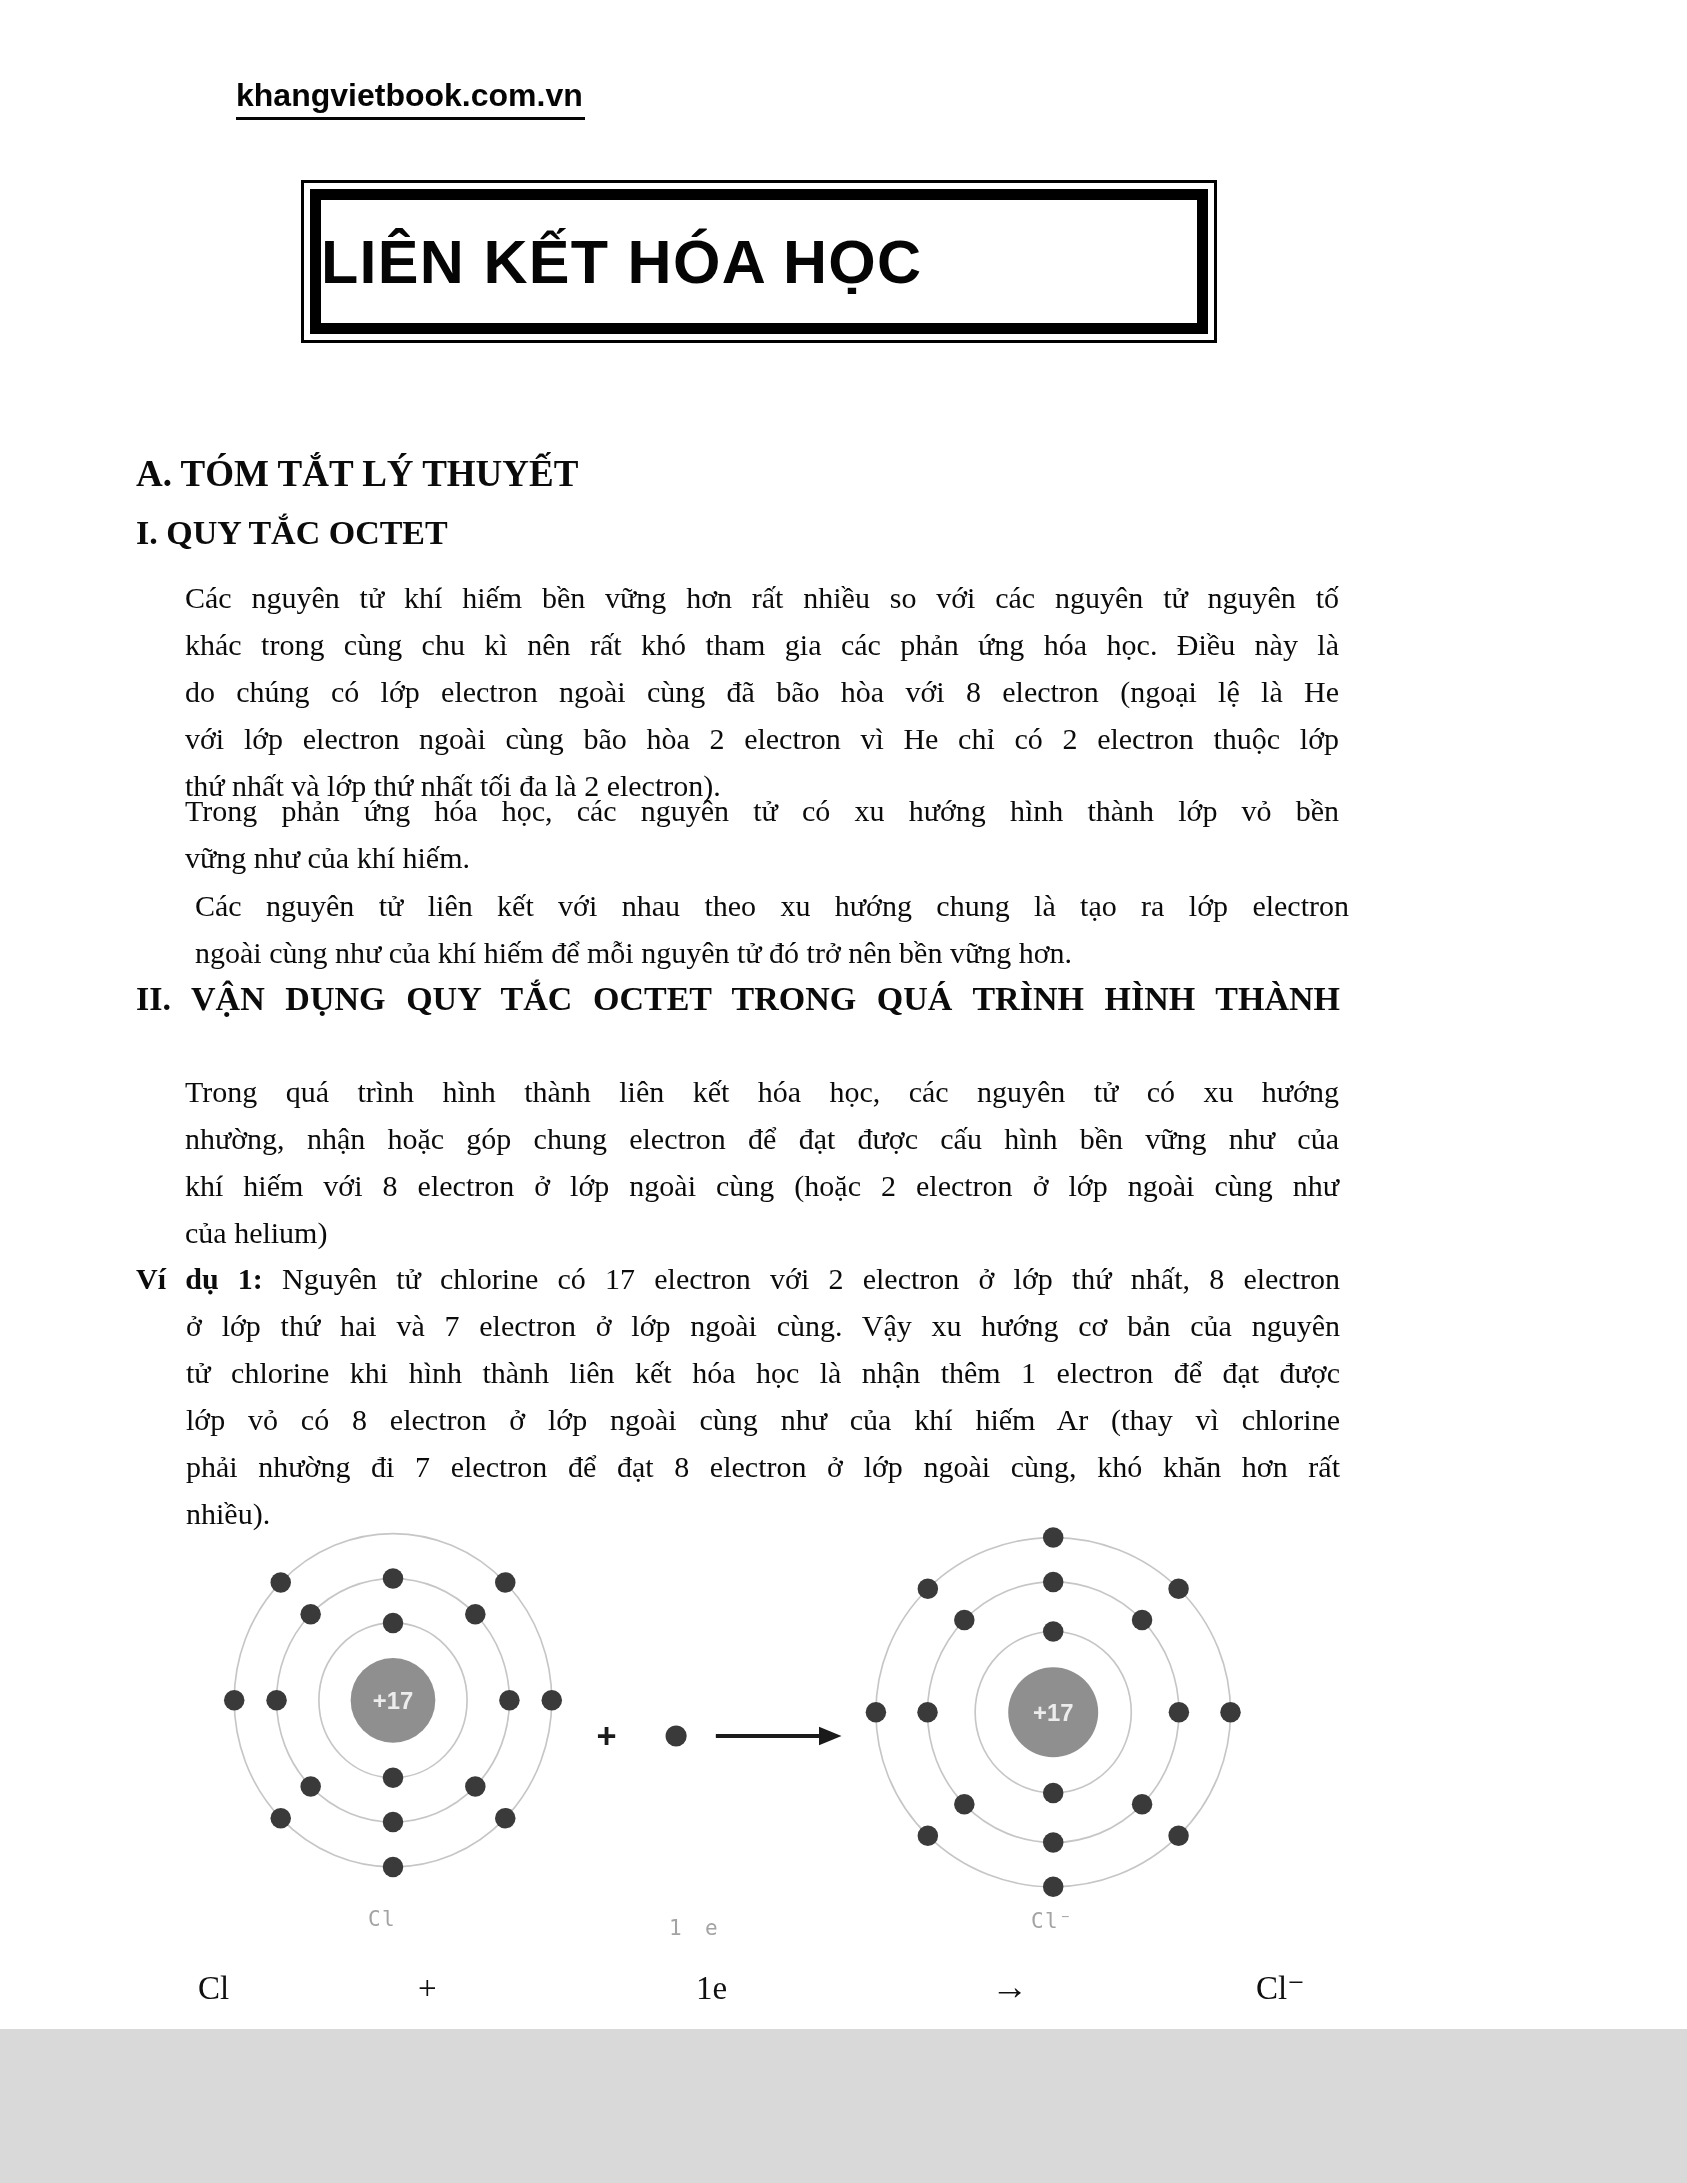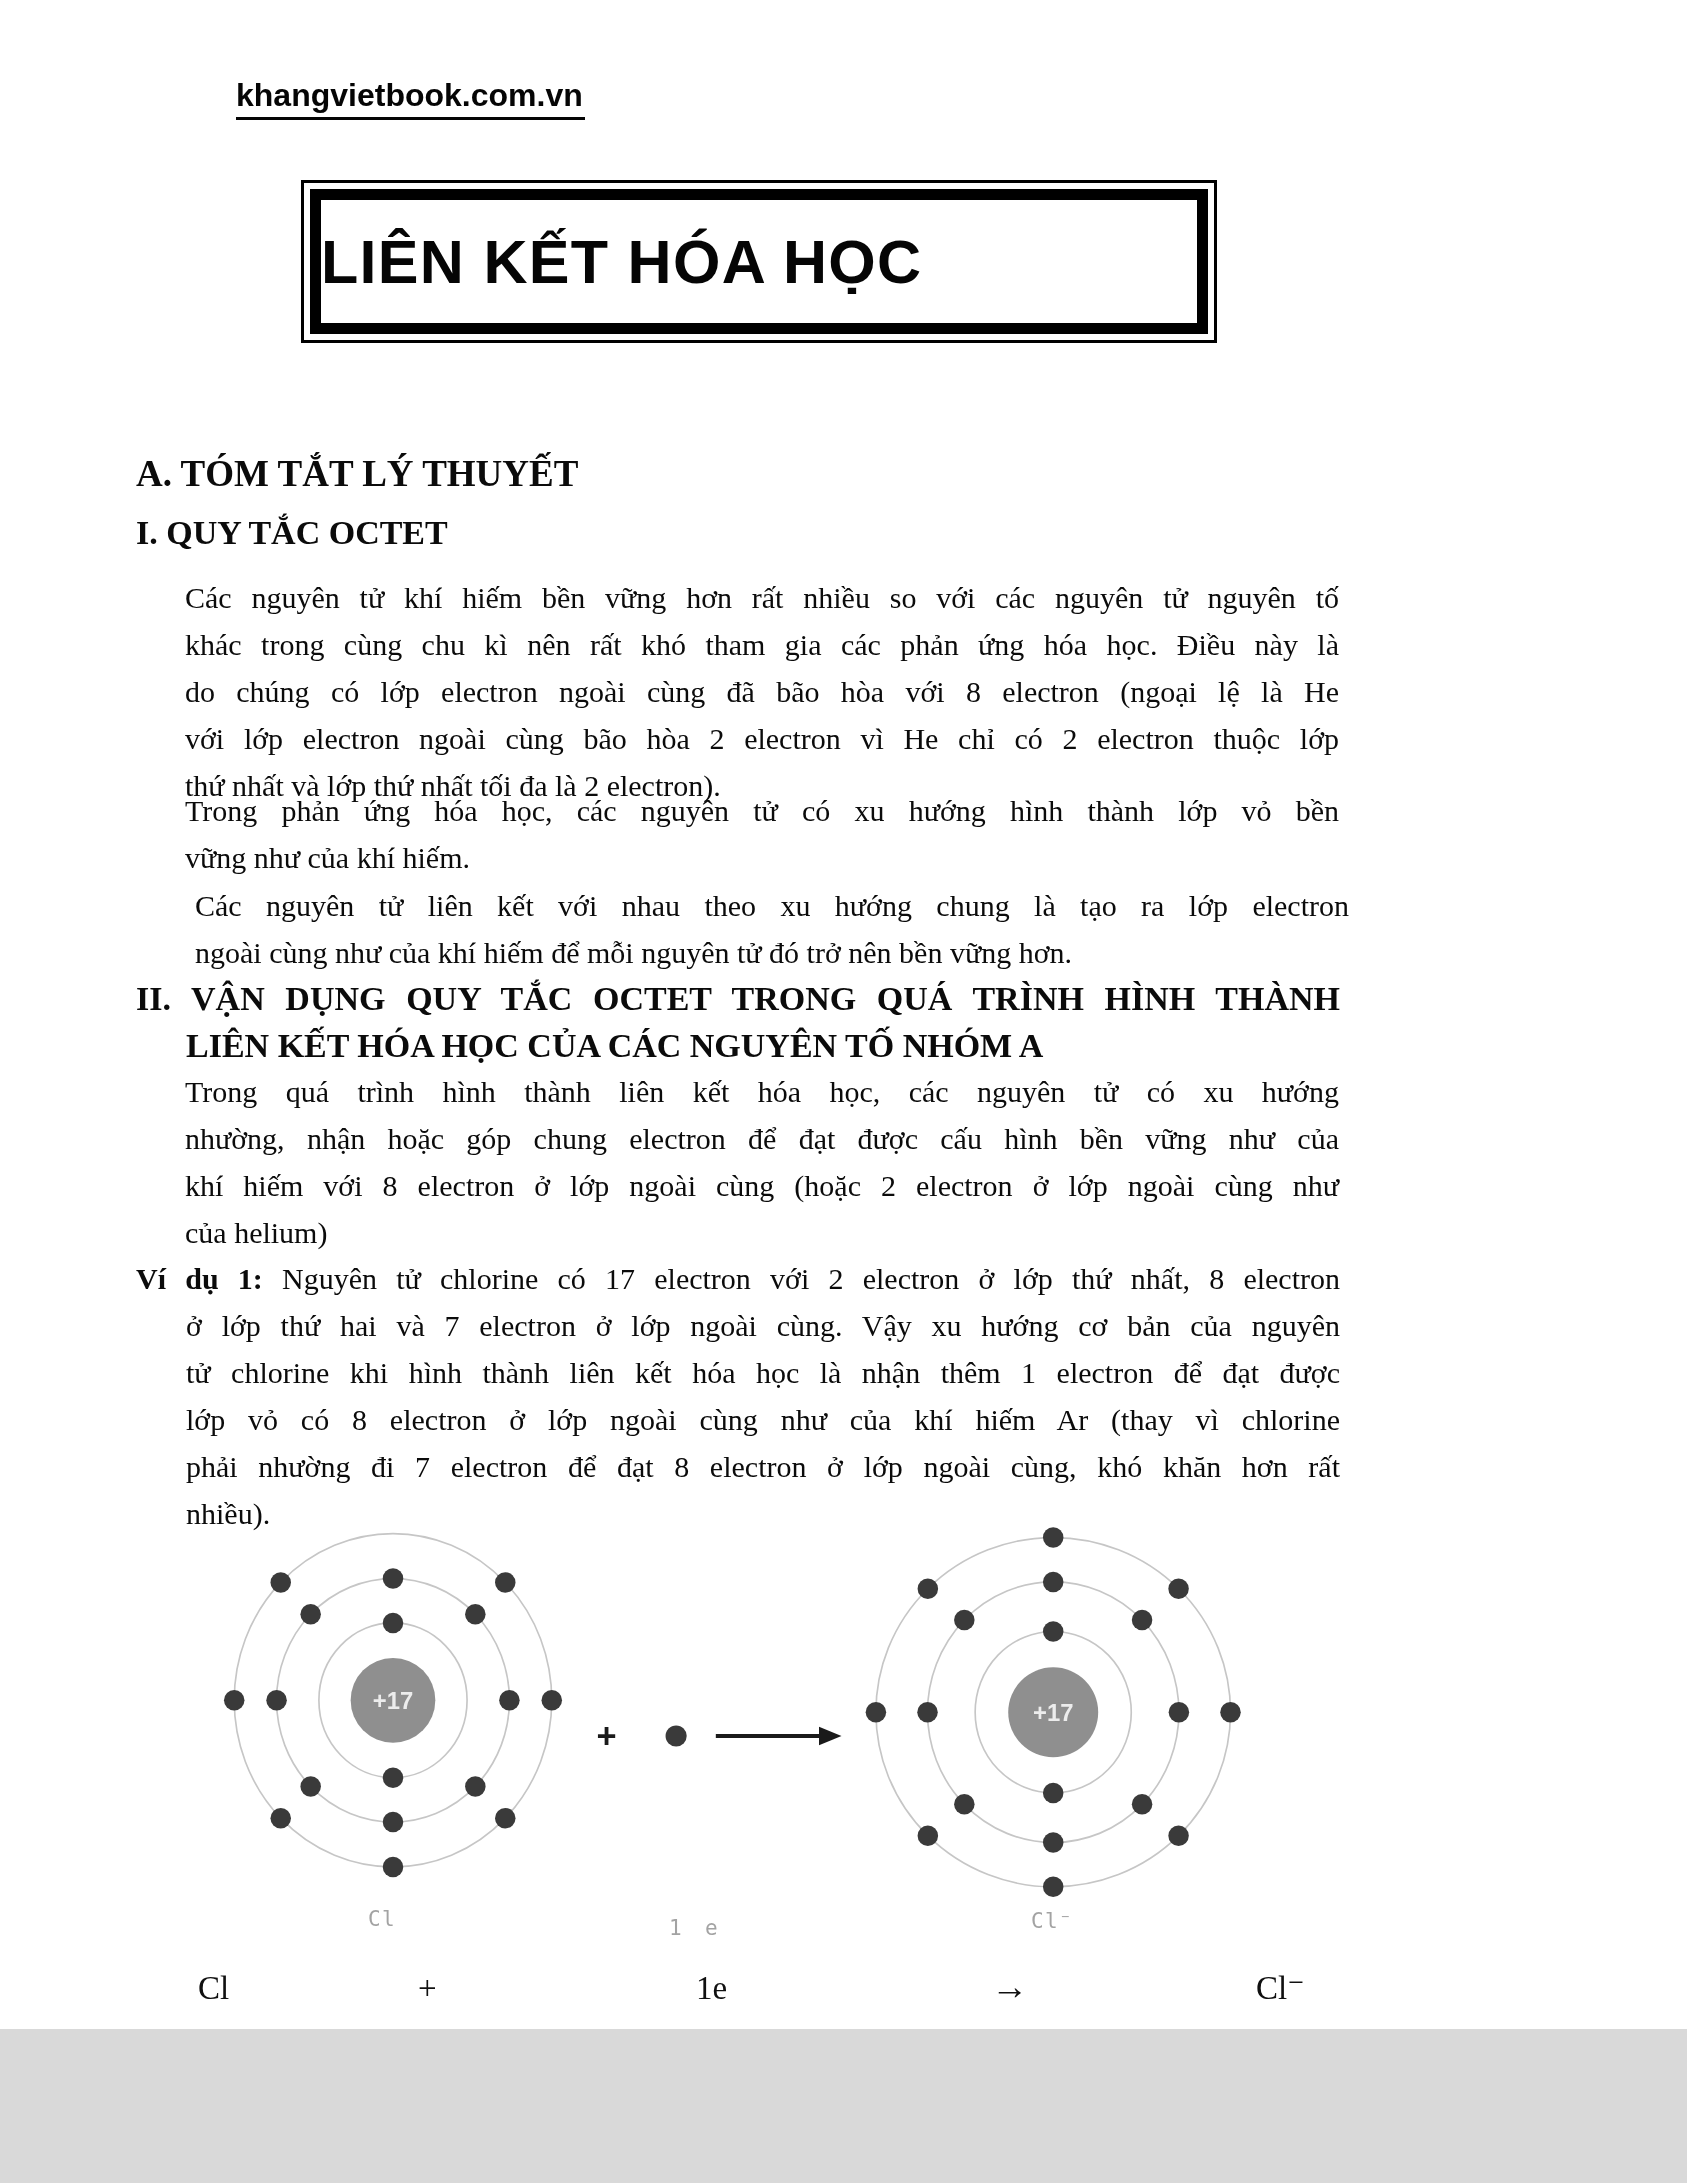--- a/index.html
+++ b/index.html
@@ -77,21 +77,20 @@
       <div class="tl just">Trong phản ứng hóa học, các nguyên tử có xu hướng hình thành lớp vỏ bền</div>
       <div class="tl">vững như của khí hiếm.</div>
     </div>
   <div class="abs tb p3">
       <div class="tl just">Các nguyên tử liên kết với nhau theo xu hướng chung là tạo ra lớp electron</div>
       <div class="tl">ngoài cùng như của khí hiếm để mỗi nguyên tử đó trở nên bền vững hơn.</div>
     </div>
 
   <div class="abs tb hii">
       <div class="tl just">II. VẬN DỤNG QUY TẮC OCTET TRONG QUÁ TRÌNH HÌNH THÀNH</div>
-      <div class="tl ind">LIÊN KẾT HÓA HỌC CỦA CÁC NGUYÊN TỐ NHÓM A</div>
     </div>
 
   <div class="abs tb p4">
       <div class="tl just">Trong quá trình hình thành liên kết hóa học, các nguyên tử có xu hướng</div>
       <div class="tl just">nhường, nhận hoặc góp chung electron để đạt được cấu hình bền vững như của</div>
       <div class="tl just">khí hiếm với 8 electron ở lớp ngoài cùng (hoặc 2 electron ở lớp ngoài cùng như</div>
       <div class="tl">của helium)</div>
     </div>
 
   <div class="abs tb ex">

